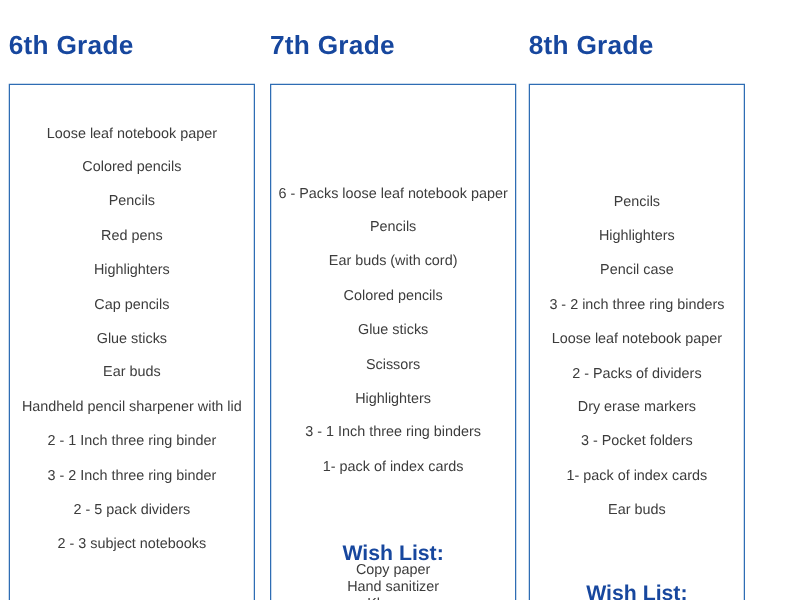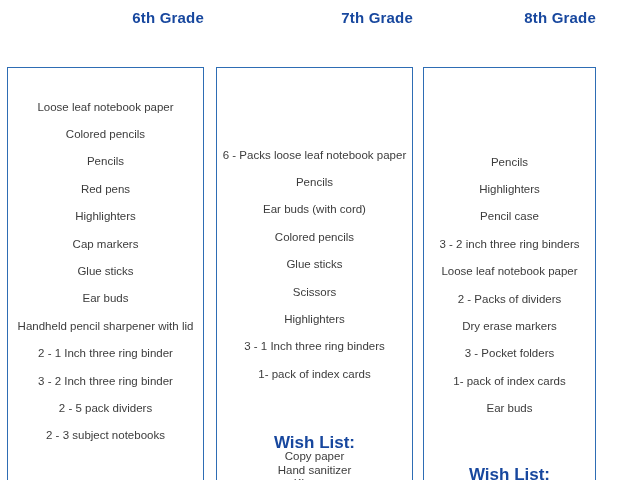--- a/index.html
+++ b/index.html
@@ -18,25 +18,25 @@
     position: absolute;
     top: 0;
     height: 480px;
   }
   .col-1 { left: 7px;   width: 197px; }
   .col-2 { left: 216px; width: 197px; border-radius: 29px; }
   .col-3 { left: 423px; width: 173px; }
 
   .grade-title {
     position: absolute;
-    top: 9px;
+    top: 25px;
     left: 0;
     width: 100%;
-    text-align: right;
-    font-size: 15px;
+    text-align: left;
+    font-size: 21px;
     font-weight: bold;
     color: #17479E;
     letter-spacing: 0.2px;
   }
   .supply-box {
     position: absolute;
     top: 67px;
     left: 0;
     width: 100%;
     height: 450px;
@@ -90,21 +90,21 @@
 
 <div class="column col-1">
   <div class="grade-title">6th Grade</div>
   <div class="supply-box">
     <div class="item-list">
         <div class="list-item">Loose leaf notebook paper</div>
         <div class="list-item">Colored pencils</div>
         <div class="list-item">Pencils</div>
         <div class="list-item">Red pens</div>
         <div class="list-item">Highlighters</div>
-        <div class="list-item">Cap markers</div>
+        <div class="list-item">Cap pencils</div>
         <div class="list-item">Glue sticks</div>
         <div class="list-item">Ear buds</div>
         <div class="list-item">Handheld pencil sharpener with lid</div>
         <div class="list-item">2 - 1 Inch three ring binder</div>
         <div class="list-item">3 - 2 Inch three ring binder</div>
         <div class="list-item">2 - 5 pack dividers</div>
         <div class="list-item">2 - 3 subject notebooks</div>
       </div>
   </div>
 </div>

